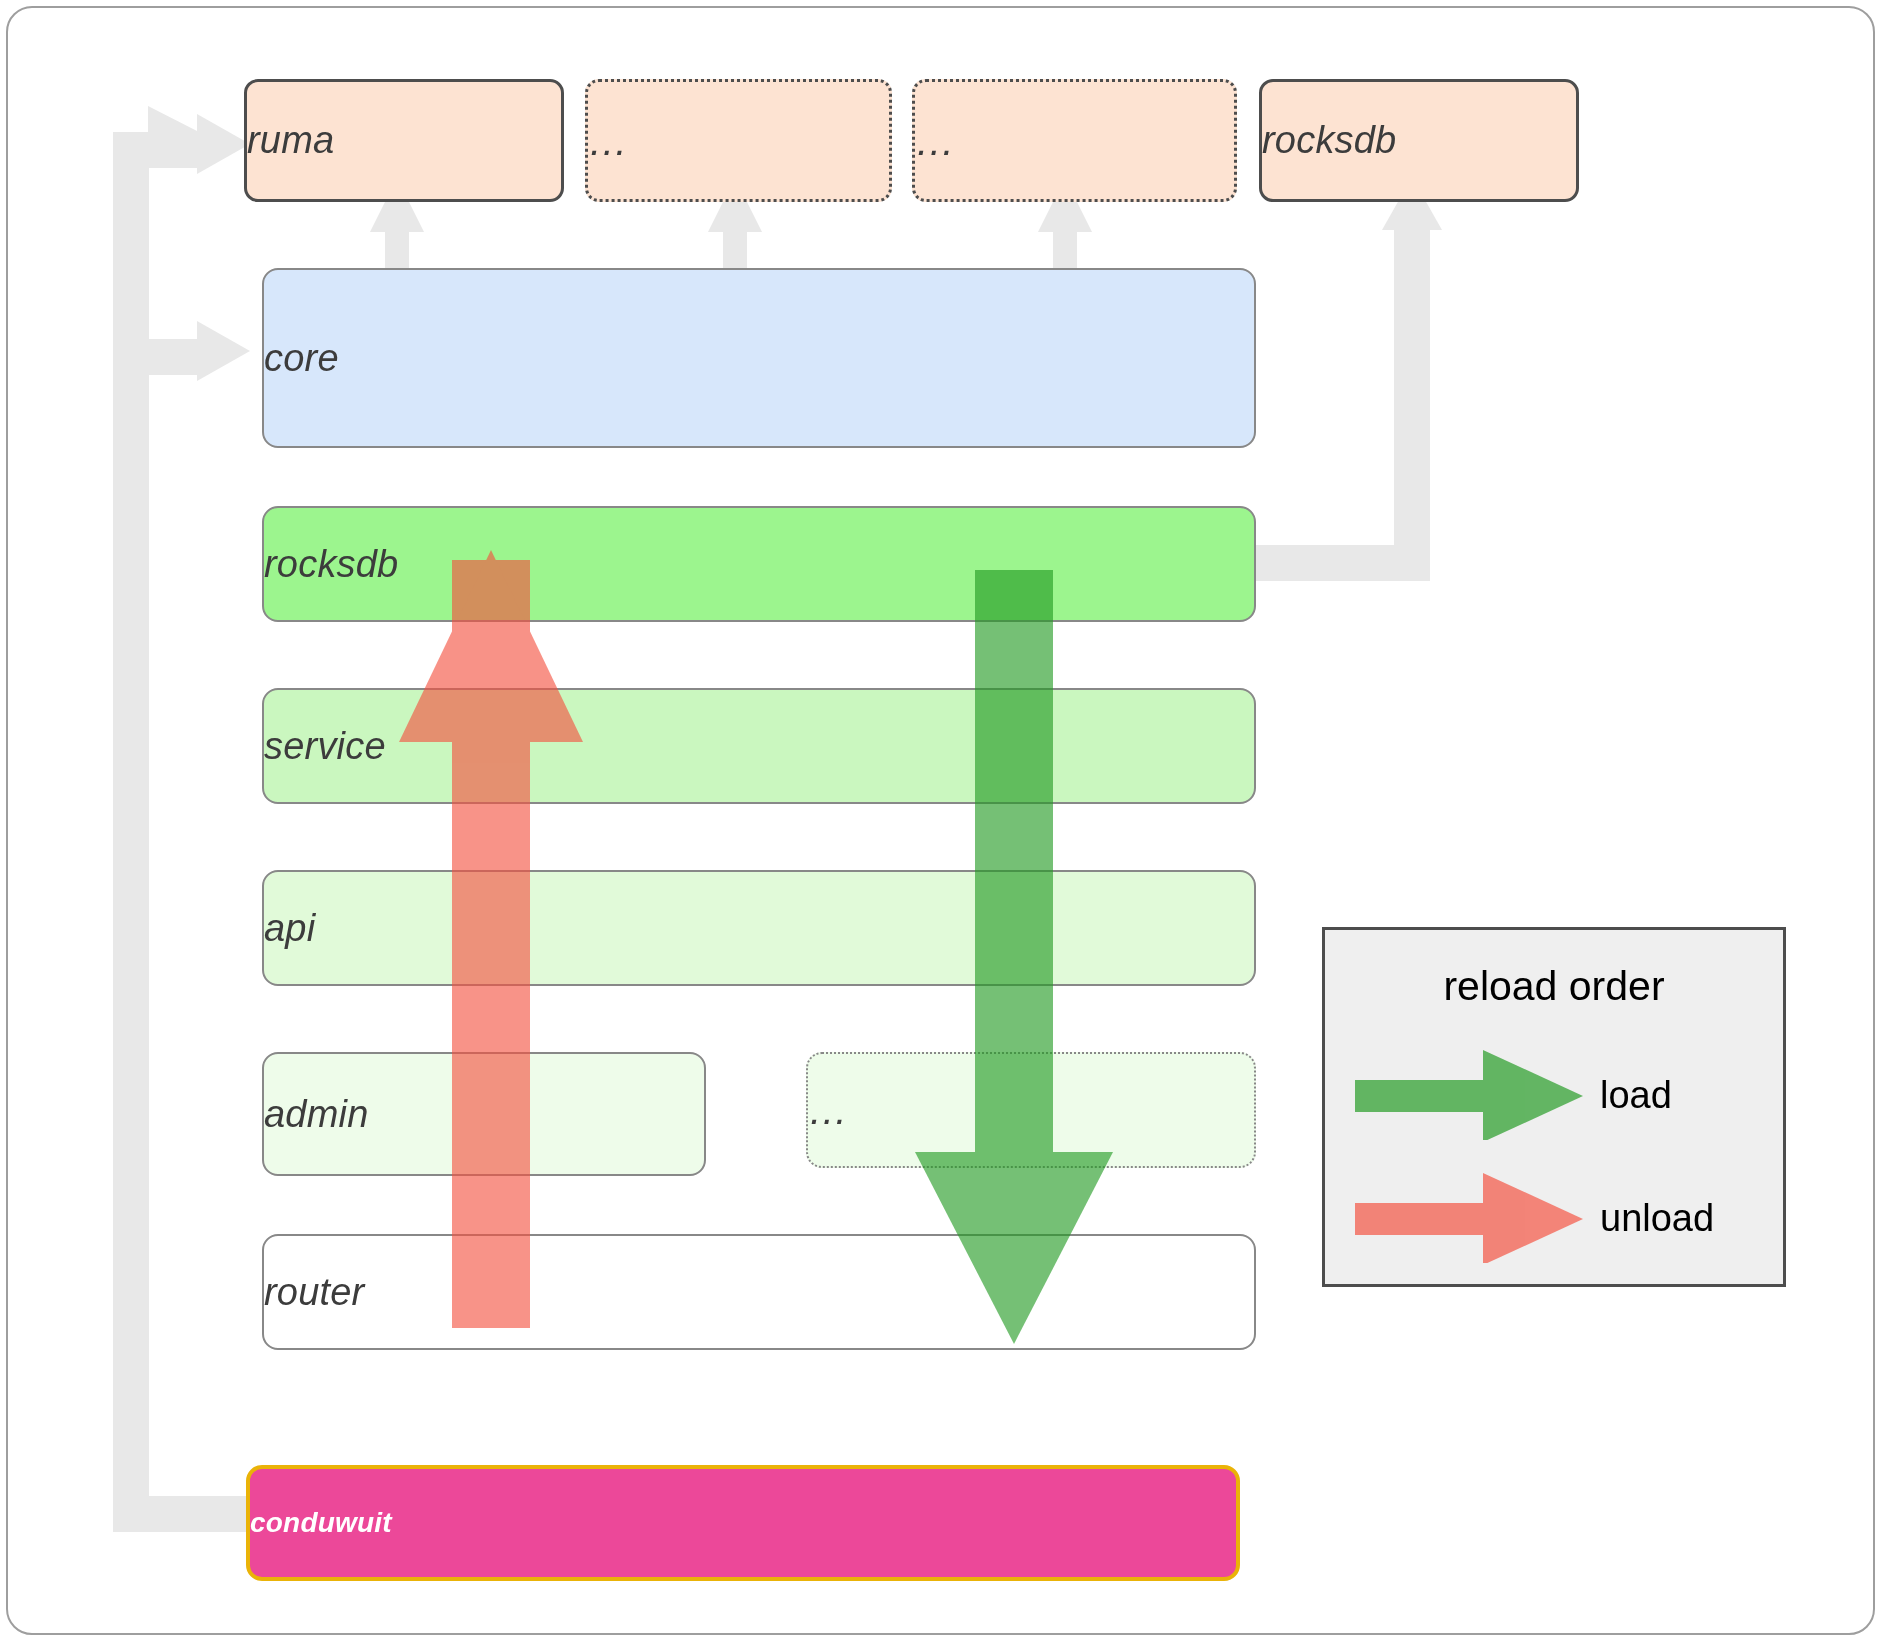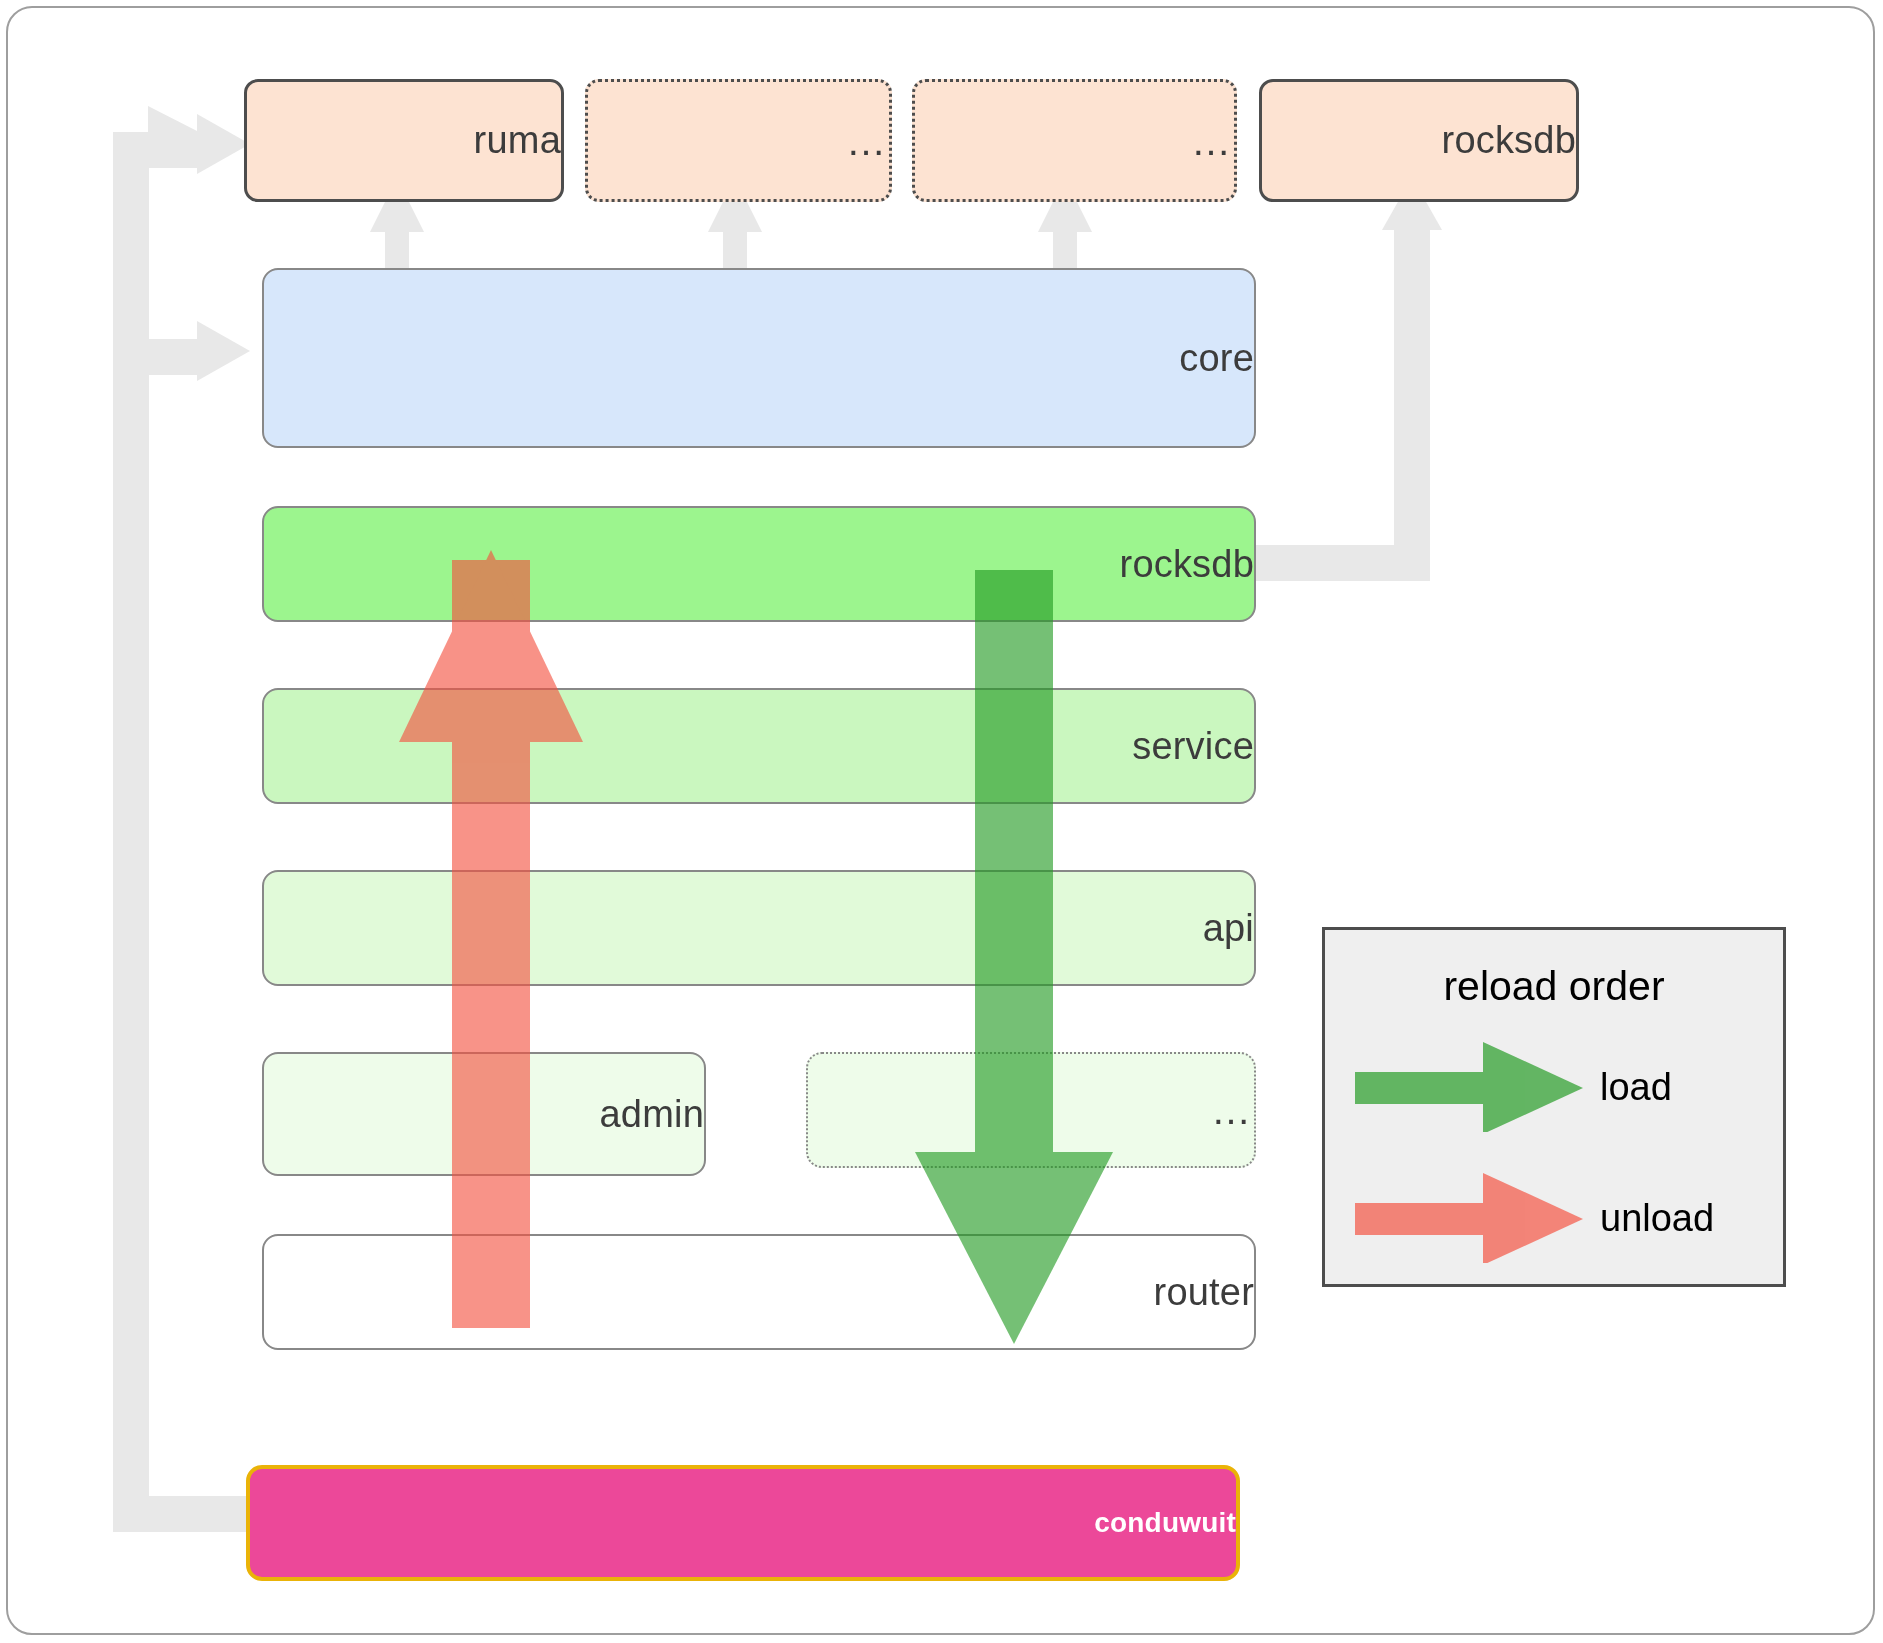--- a/index.html
+++ b/index.html
@@ -26,24 +26,25 @@
     box-sizing: border-box;
     background: #ffffff;
   }
 
   
   .box {
     position: absolute;
     box-sizing: border-box;
     display: flex;
     align-items: center;
-    justify-content: flex-end;
+    justify-content: flex-start;
     color: #3c3c3c;
     font-size: 38px;
     letter-spacing: .2px;
+    font-style: italic;
   }
   .box.dep {
     background: #fde3d2;
     border: 3px solid #4d4d4d;
     border-radius: 14px;
   }
   .box.dep.dotted {
     border: 3px dotted #4d4d4d;
   }
   .box.layer {
@@ -206,21 +207,21 @@
 
   <div class="box" style="left:246px; top:1465px; width:994px; height:116px;
               background:#ec4899; border:4px solid #eab308; border-radius:16px;
               color:#ffffff; font-weight:bold; font-size:28px;">
     <span>conduwuit</span>
   </div>
 
   <div id="legend">
     <div id="legend-title">reload order</div>
 
-    <div class="legend-row" style="top:112px;padding-left:34px;">
+    <div class="legend-row" style="top:120px;padding-left:34px;">
       <svg class="legend-arrow" width="230" height="90" viewBox="0 0 230 90" xmlns="http://www.w3.org/2000/svg">
         <g opacity="0.68" fill="#219a21">
           <rect x="0" y="30" width="148" height="32"></rect>
           <polygon points="228,46 128,92 128,0"></polygon>
         </g>
       </svg>
       <span class="legend-label">load</span>
     </div>
 
     <div class="legend-row" style="top:243px;">

